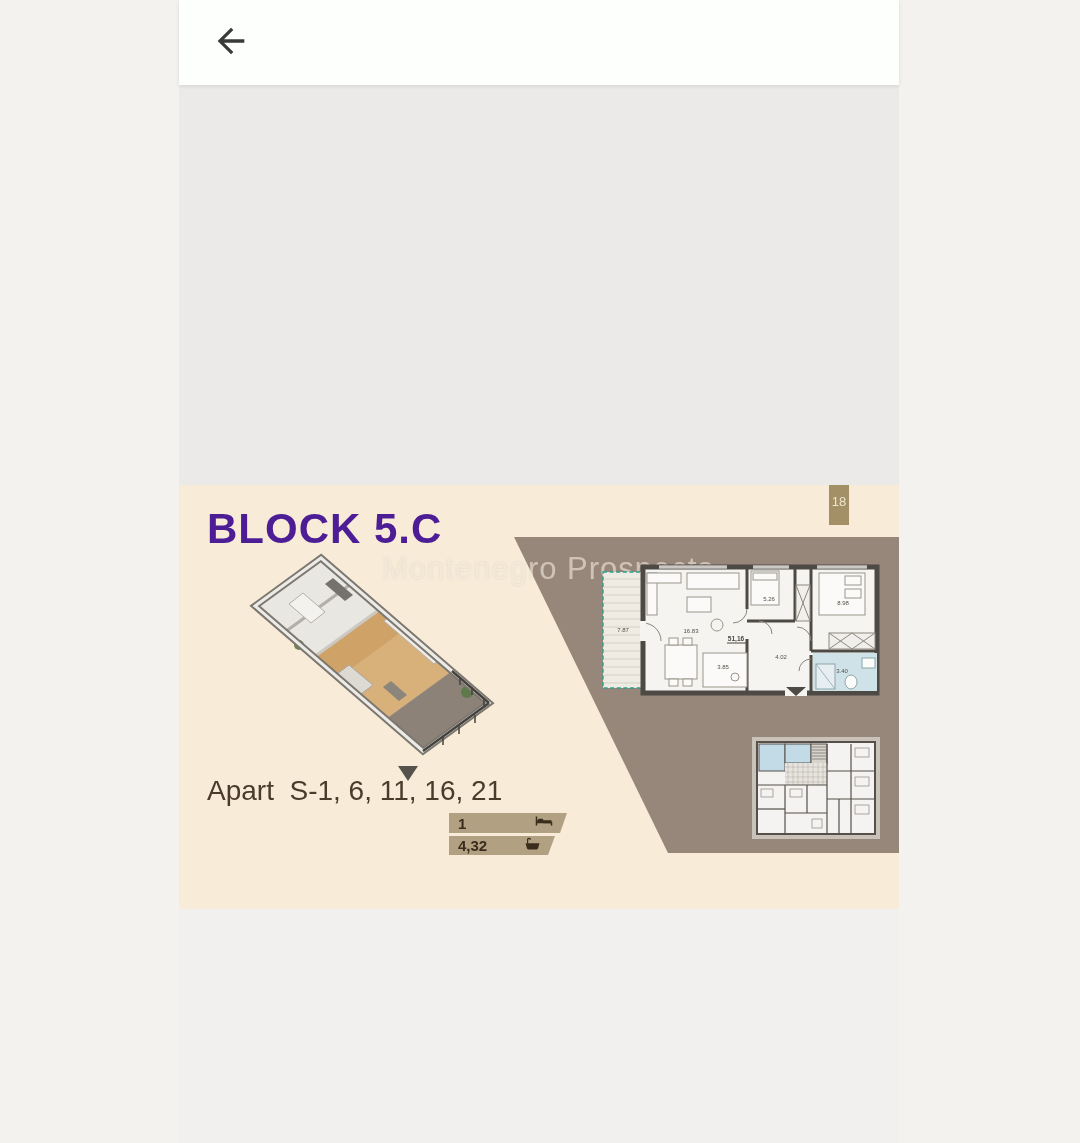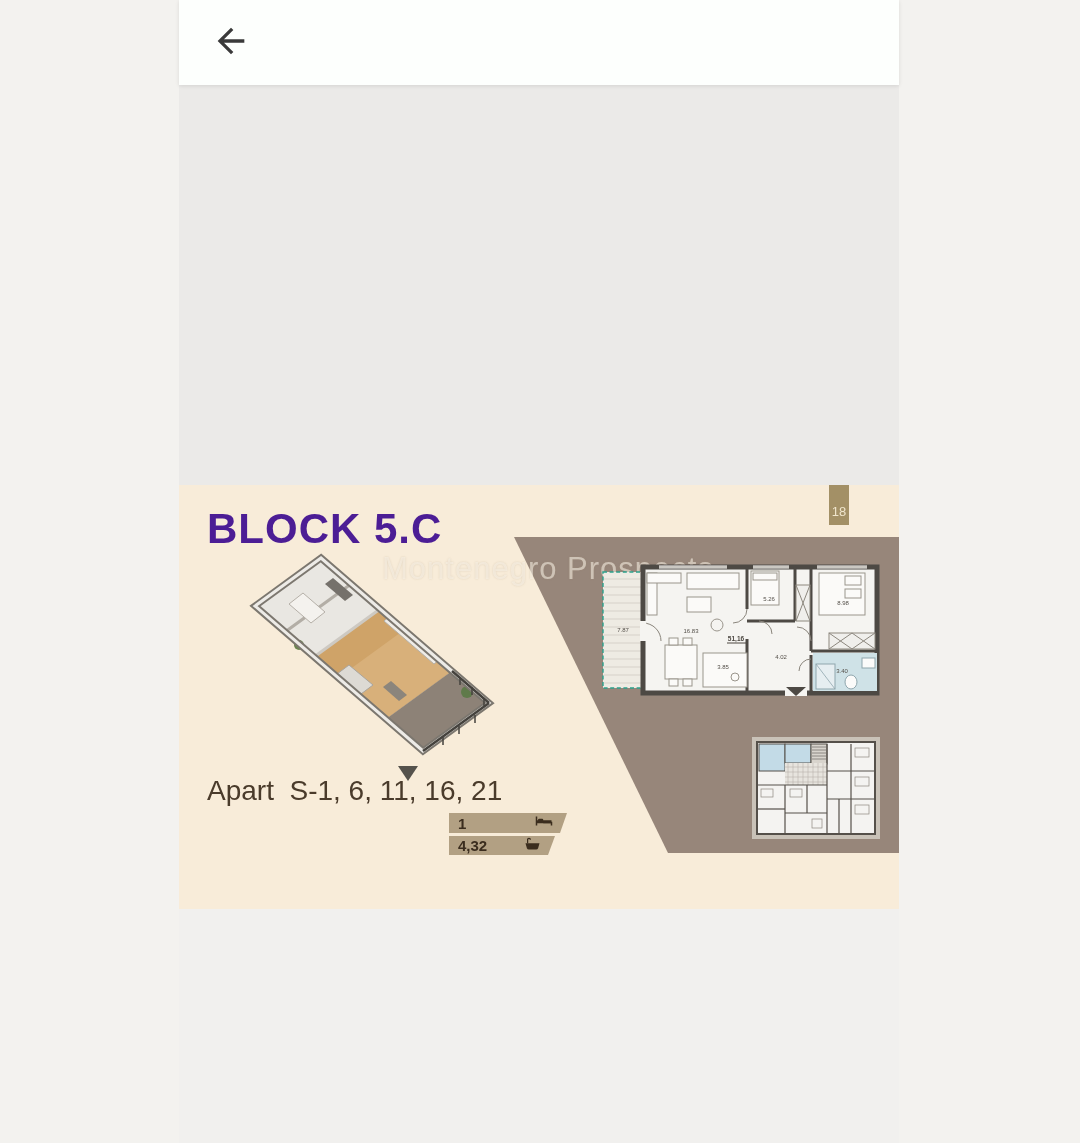--- a/index.html
+++ b/index.html
@@ -18,21 +18,21 @@
   .gap-bottom { position:absolute; left:0; top:909px; width:720px; height:234px; background:#f1f0ee; }
 
   
   .card { position:absolute; left:0; top:485px; width:720px; height:424px; background:#f8ecd9; overflow:hidden; }
   .brown-poly { position:absolute; left:0; top:0; }
   .block-title { position:absolute; left:28px; top:20px; font-size:42px; font-weight:700;
                  color:#4c1d95; letter-spacing:1px; }
   .watermark { position:absolute; left:203px; top:66px; font-size:31px; letter-spacing:1px;
                color:rgba(255,250,240,0.52); text-shadow:0 0 2px rgba(165,145,115,0.30); white-space:nowrap; }
   .page-tab { position:absolute; left:650px; top:0; width:20px; height:40px; background:#a39066;
-              display:flex; align-items:flex-end; justify-content:center; padding-bottom:6px;
+              display:flex; align-items:flex-end; justify-content:center; padding-bottom:16px;
               font-size:13px; color:#efe5cc; }
   .render3d { position:absolute; left:62px; top:68px; }
   .plan2d   { position:absolute; left:420px; top:78px; }
   .keyplan  { position:absolute; left:573px; top:252px; }
 
   .apart-line { position:absolute; left:28px; top:290px; font-size:28px; color:#4a3b2b; white-space:pre; }
 
   .area-box { position:absolute; left:31px; top:328px; width:231px; height:44px; background:#b2a083;
               display:flex; align-items:center; justify-content:center; gap:12px; }
   .area-value { font-size:27px; font-weight:700; color:#3b2d1e; letter-spacing:1px; }

